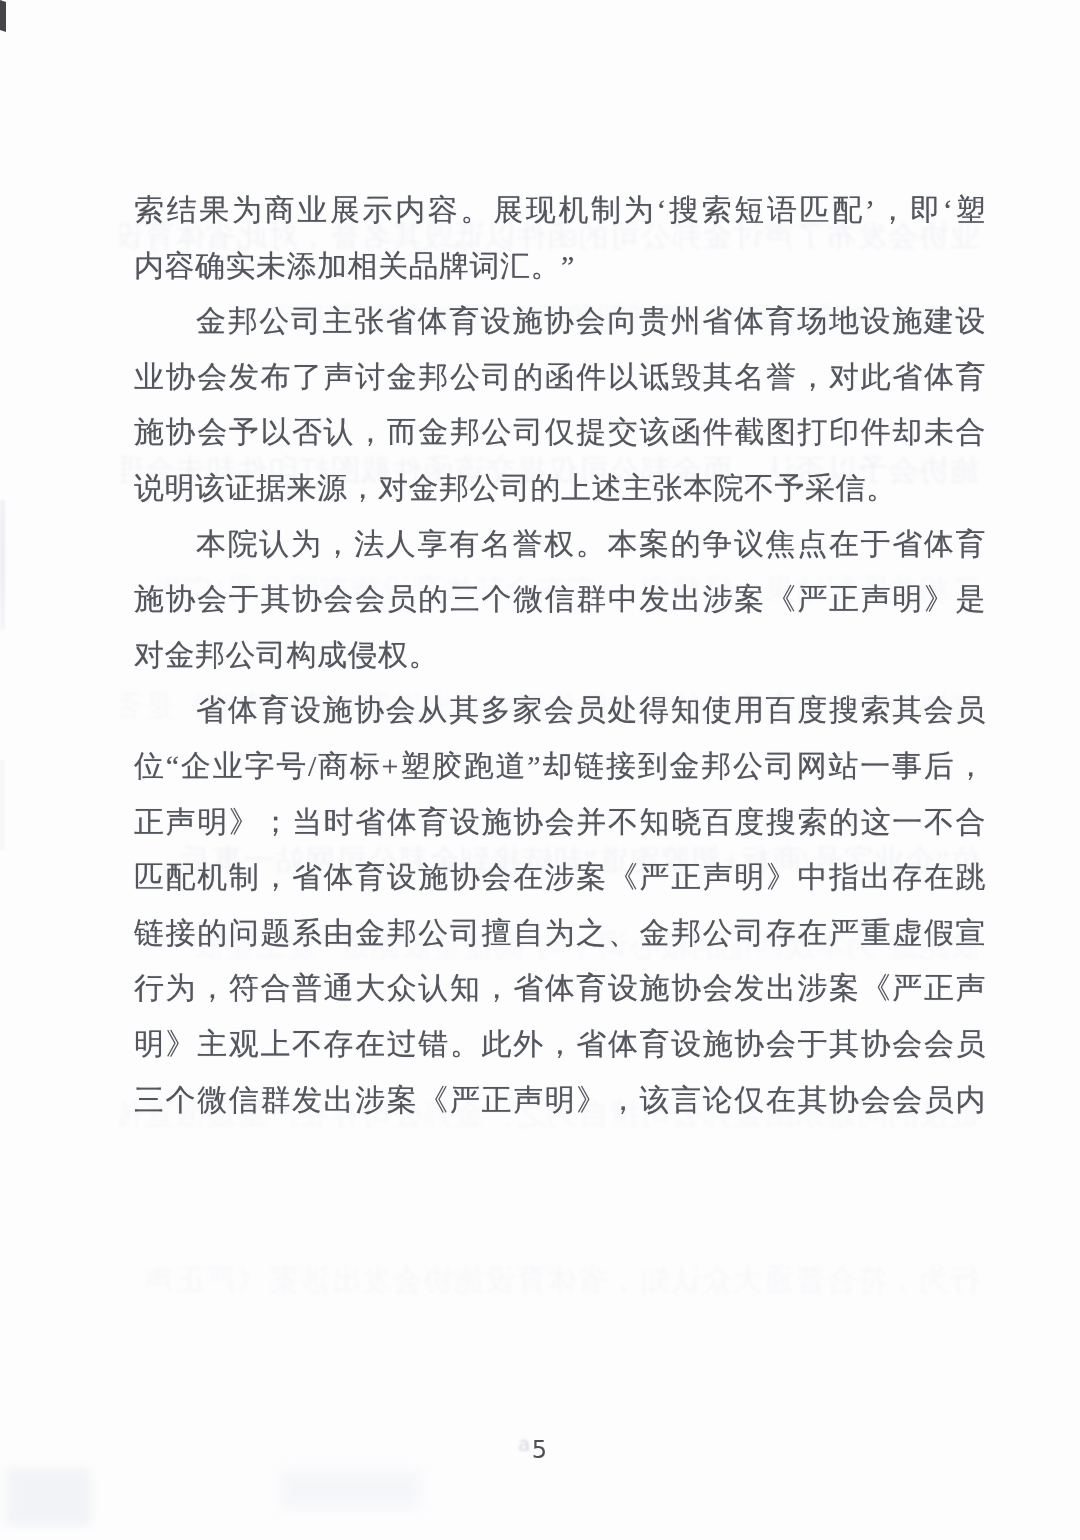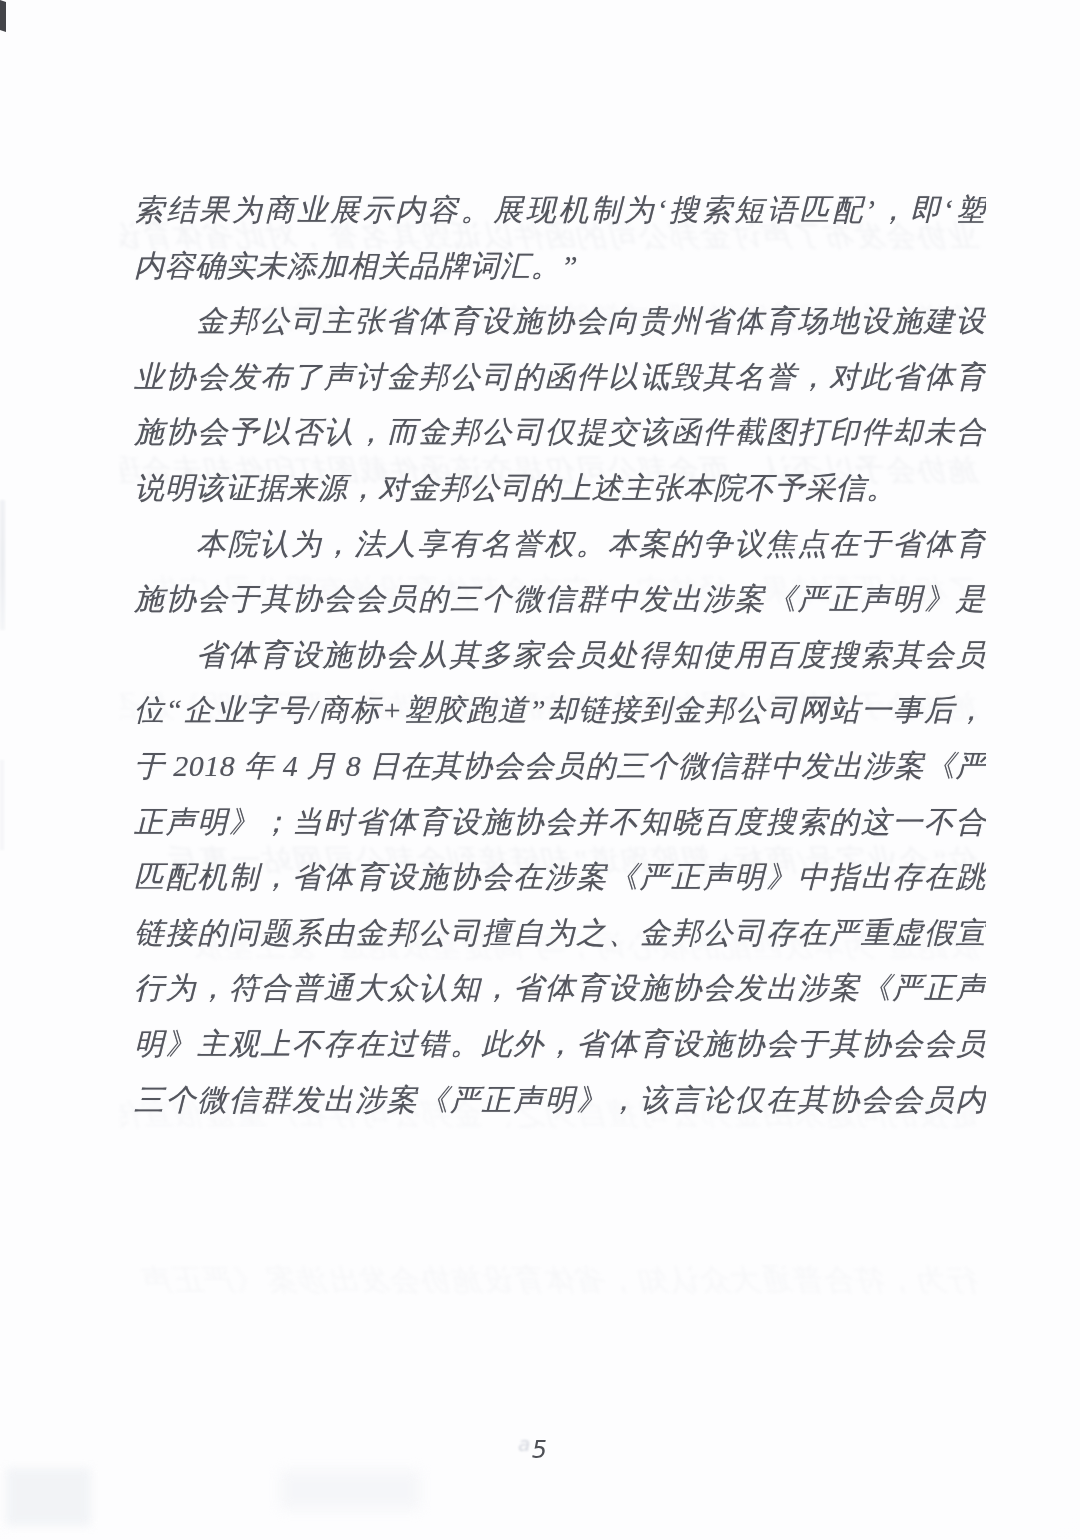--- a/index.html
+++ b/index.html
@@ -3,21 +3,21 @@
 <meta charset="utf-8">
 <style>
   html,body{margin:0;padding:0;}
   body{
     width:1080px;height:1540px;position:relative;overflow:hidden;
     background:
       radial-gradient(ellipse 140% 120% at 50% 40%, #fdfdfe 60%, #f7f8fa 100%),
       #fbfbfc;
     font-family:"Liberation Serif","DejaVu Serif",serif;
   }
-  .page{position:absolute;inset:0;font-style:italic;}
+  .page{position:absolute;inset:0;}
   
   .textblock{
     position:absolute;left:134px;top:182px;width:852px;
     font-size:30px;line-height:55.6px;letter-spacing:.5px;
     color:#54565e;
     text-shadow:0 0 .7px rgba(84,86,94,.55);
   }
   .line{white-space:nowrap;}
   .line.full{text-align:justify;text-align-last:justify;white-space:normal;
     overflow:hidden;height:55.6px;}
@@ -80,23 +80,23 @@
 
   <div class="textblock">
     <div class="line full">索结果为商业展示内容。展现机制为‘搜索短语匹配’，即‘塑</div>
     <div class="line">内容确实未添加相关品牌词汇。”</div>
     <div class="line full indent">金邦公司主张省体育设施协会向贵州省体育场地设施建设行</div>
     <div class="line full">业协会发布了声讨金邦公司的函件以诋毁其名誉，对此省体育设</div>
     <div class="line full">施协会予以否认，而金邦公司仅提交该函件截图打印件却未合理</div>
     <div class="line">说明该证据来源，对金邦公司的上述主张本院不予采信。</div>
     <div class="line full indent">本院认为，法人享有名誉权。本案的争议焦点在于省体育设</div>
     <div class="line full">施协会于其协会会员的三个微信群中发出涉案《严正声明》是否</div>
+    <div class="line">对金邦公司构成侵权。</div>
     <div class="line full indent">省体育设施协会从其多家会员处得知使用百度搜索其会员单</div>
     <div class="line full">位“企业字号/商标+塑胶跑道”却链接到金邦公司网站一事后，</div>
-    <div class="line full">于 2018 年 4 月 8 日在其协会会员的三个微信群中发出涉案《严</div>
     <div class="line full">正声明》；当时省体育设施协会并不知晓百度搜索的这一不合理</div>
     <div class="line full">匹配机制，省体育设施协会在涉案《严正声明》中指出存在跳转</div>
     <div class="line full">链接的问题系由金邦公司擅自为之、金邦公司存在严重虚假宣传</div>
     <div class="line full">行为，符合普通大众认知，省体育设施协会发出涉案《严正声</div>
     <div class="line full">明》主观上不存在过错。此外，省体育设施协会于其协会会员的</div>
     <div class="line full">三个微信群发出涉案《严正声明》，该言论仅在其协会会员内部</div>
   </div>
 
   <div class="pagenum-ghost">a</div>
   <div class="pagenum">5</div>

